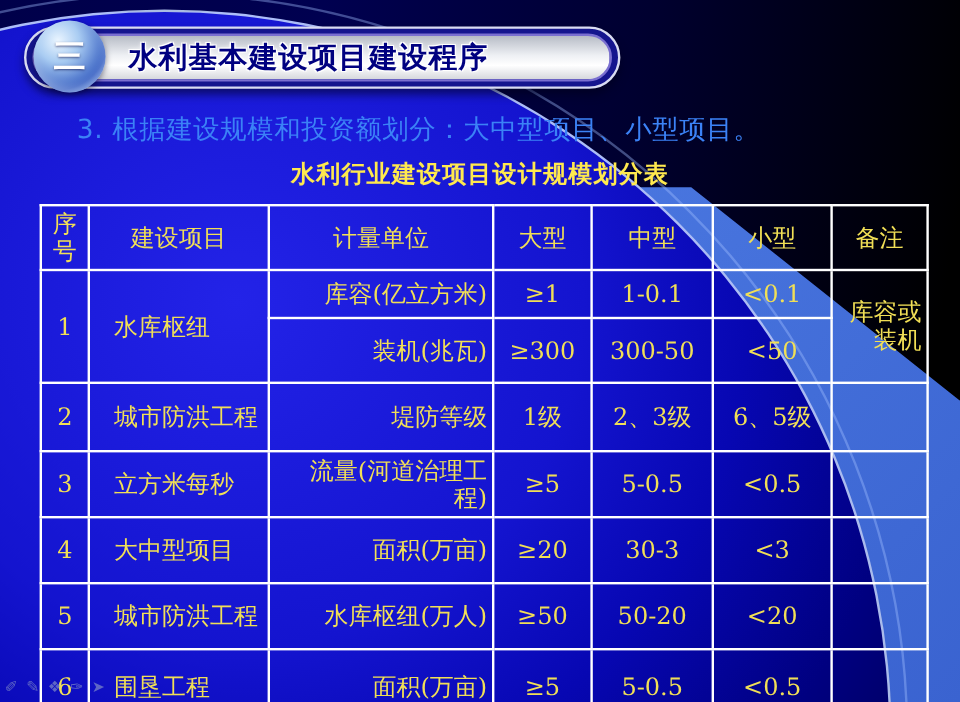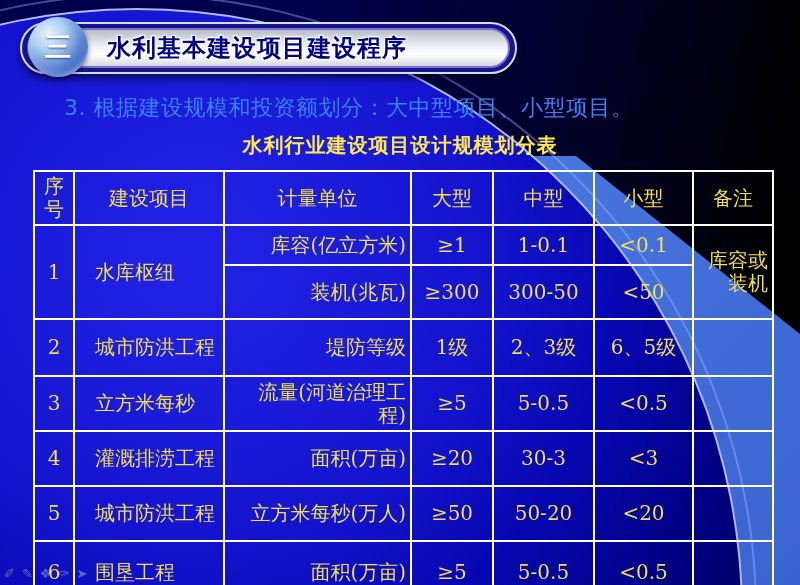--- a/index.html
+++ b/index.html
@@ -149,31 +149,31 @@
         <td class="c-seq">3</td>
         <td class="c-project">立方米每秒</td>
         <td class="c-unit">流量(河道治理工程)</td>
         <td class="c-num">≥5</td>
         <td class="c-num">5-0.5</td>
         <td class="c-num">&lt;0.5</td>
         <td class="c-note"></td>
       </tr>
       <tr style="height: 55px;">
         <td class="c-seq">4</td>
-        <td class="c-project">灌溉排涝工程</td>
+        <td class="c-project">大中型项目</td>
         <td class="c-unit">面积(万亩)</td>
         <td class="c-num">≥20</td>
         <td class="c-num">30-3</td>
         <td class="c-num">&lt;3</td>
         <td class="c-note"></td>
       </tr>
       <tr style="height: 55px;">
         <td class="c-seq">5</td>
         <td class="c-project">城市防洪工程</td>
-        <td class="c-unit">立方米每秒(万人)</td>
+        <td class="c-unit">水库枢纽(万人)</td>
         <td class="c-num">≥50</td>
         <td class="c-num">50-20</td>
         <td class="c-num">&lt;20</td>
         <td class="c-note"></td>
       </tr>
       <tr style="height: 62px;">
         <td class="c-seq">6</td>
         <td class="c-project">围垦工程</td>
         <td class="c-unit">面积(万亩)</td>
         <td class="c-num">≥5</td>

